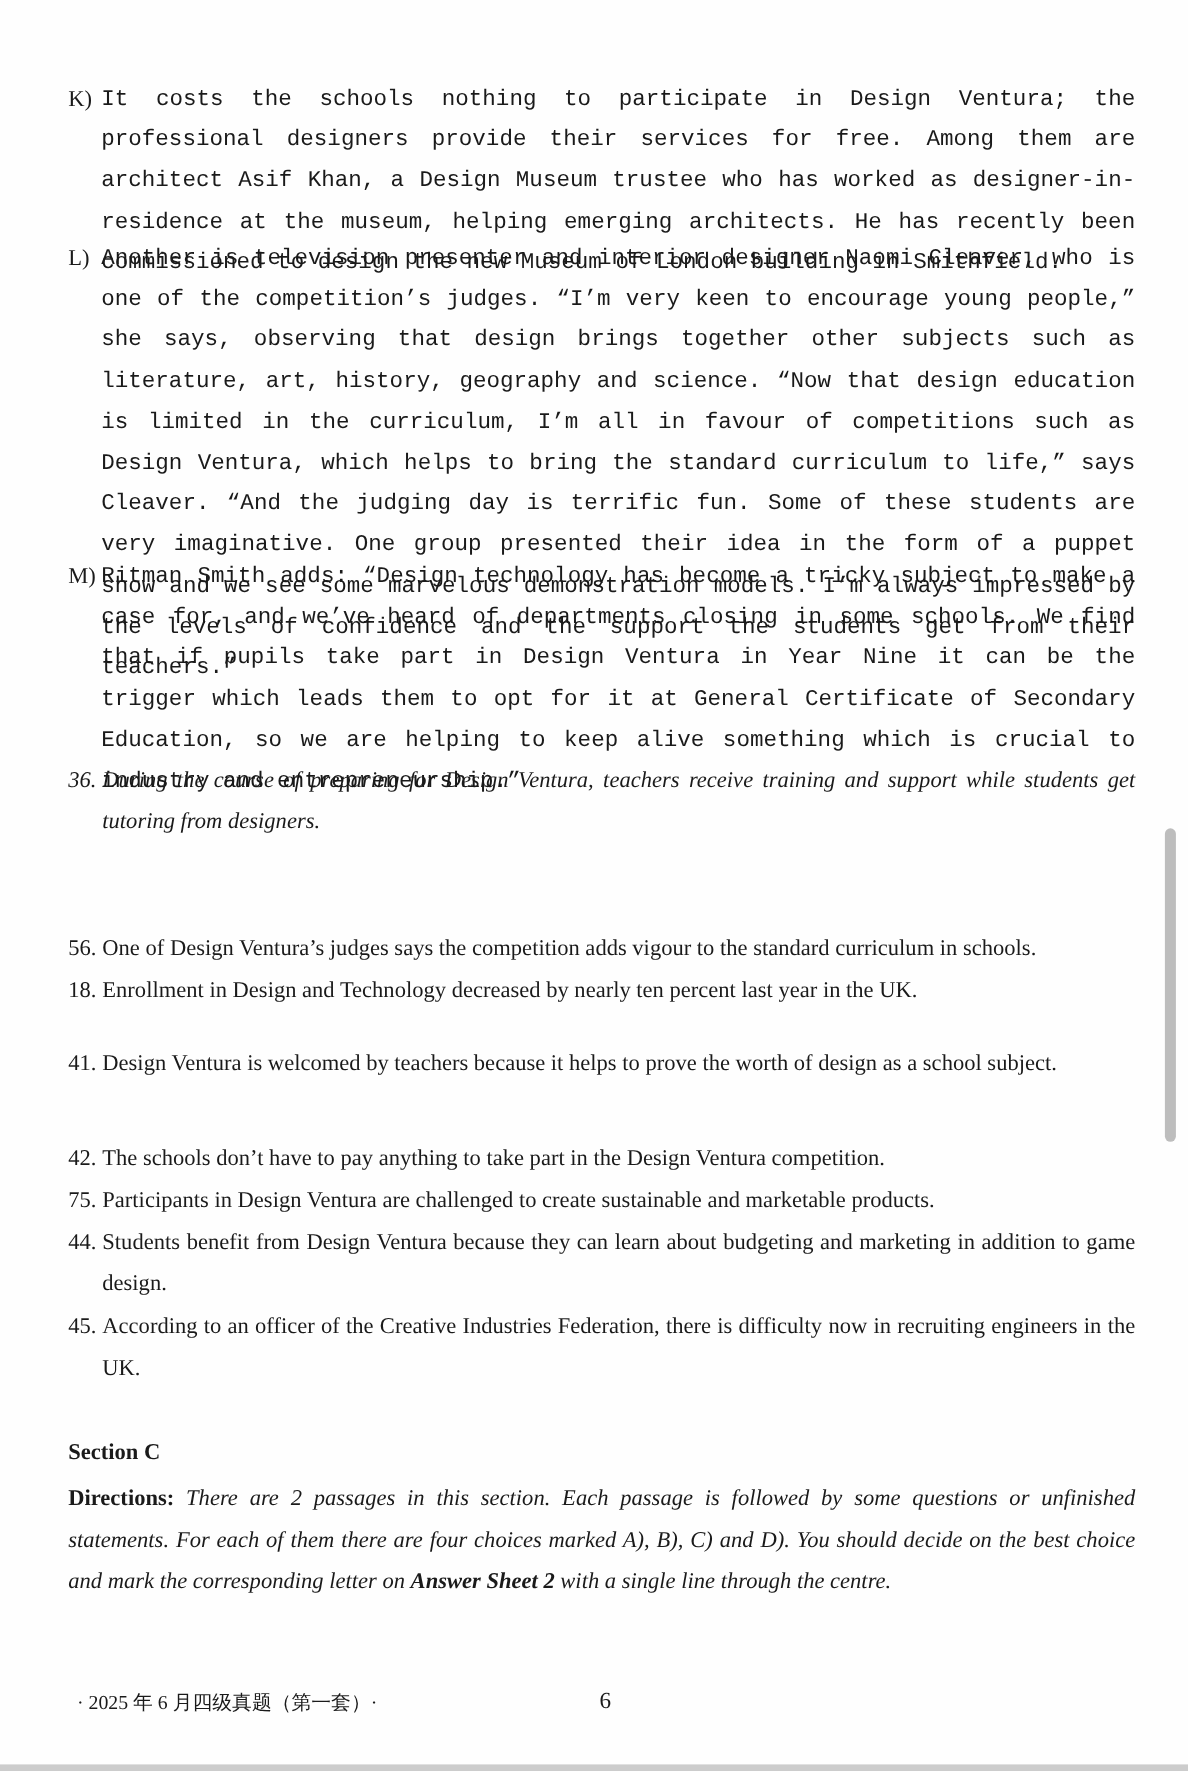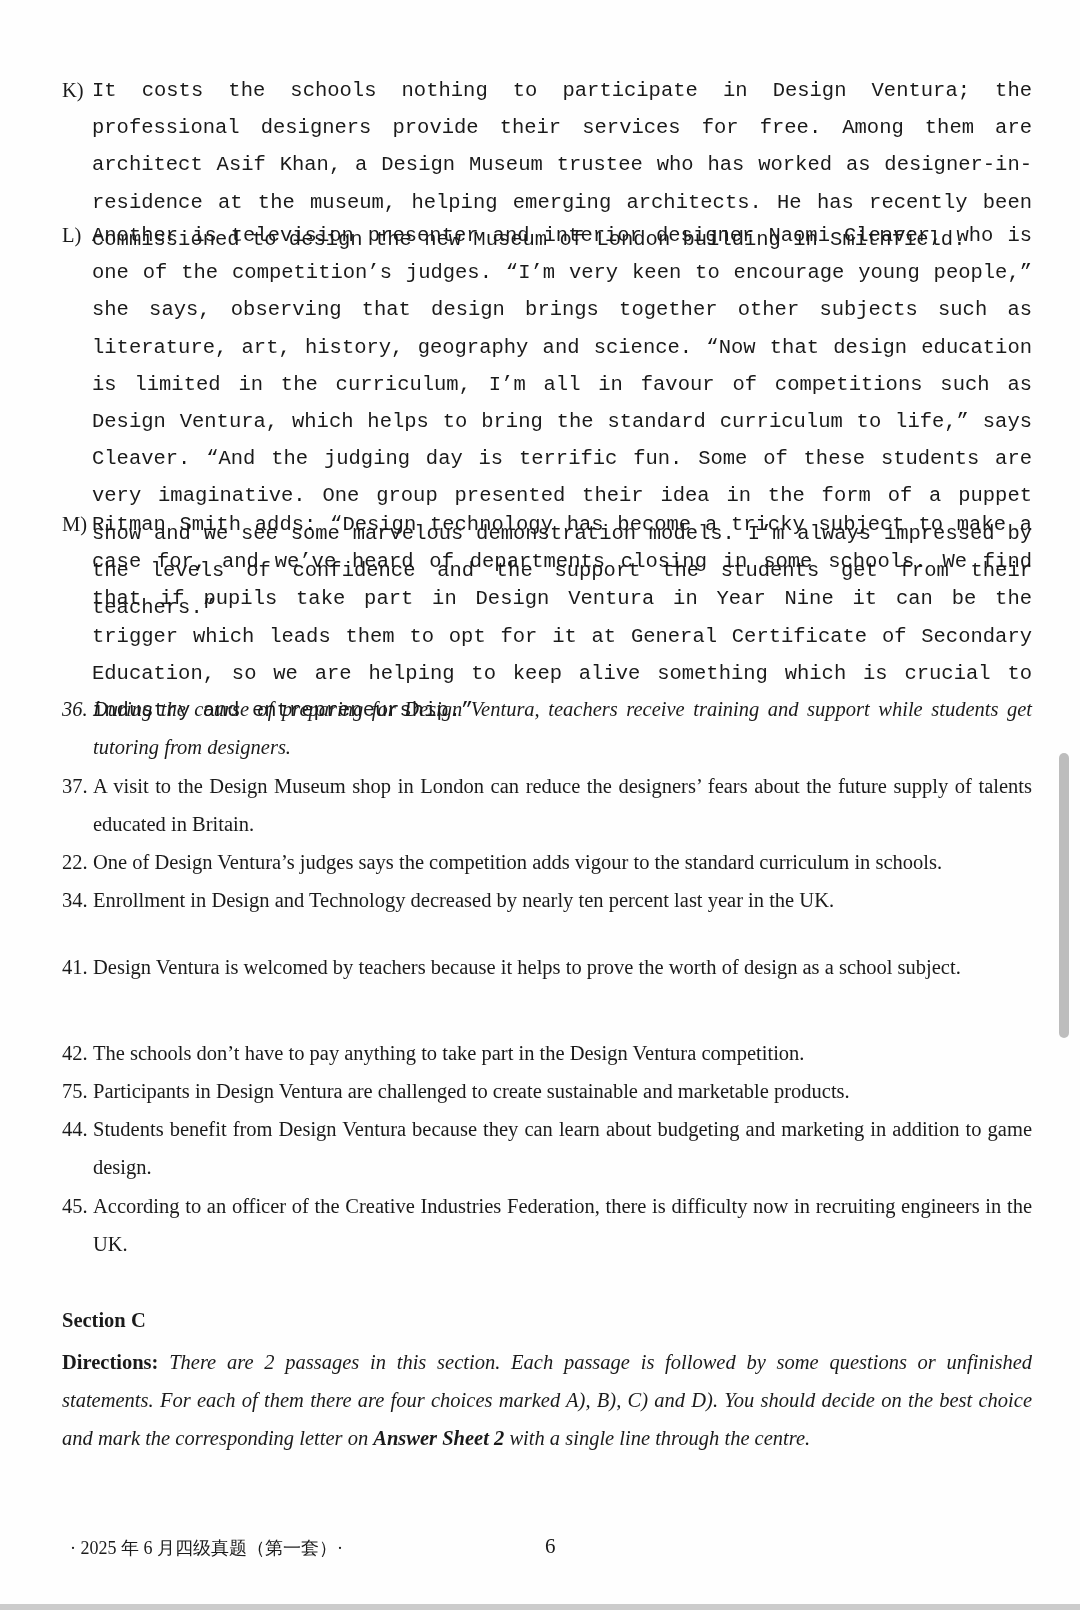--- a/index.html
+++ b/index.html
@@ -56,30 +56,26 @@
 
   <div class="para" style="top:506px;">
     <span class="lbl">M)</span>
     <span class="txt">Ritman Smith adds: “Design technology has become a tricky subject to make a case for, and we’ve heard of departments closing in some schools. We find that if pupils take part in Design Ventura in Year Nine it can be the trigger which leads them to opt for it at General Certificate of Secondary Education, so we are helping to keep alive something which is crucial to industry and entrepreneurship.”</span>
   </div>
 
   <div class="q" style="top:690px;font-style:italic;">
     <span class="num">36.</span>
     <span class="txt">During the course of preparing for Design Ventura, teachers receive training and support while students get tutoring from designers.</span>
   </div>
-  <div class="q" style="top:767px;">
-    <span class="num">37.</span>
-    <span class="txt">A visit to the Design Museum shop in London can reduce the designers’ fears about the future supply of talents educated in Britain.</span>
-  </div>
   <div class="q" style="top:843px;">
-    <span class="num">22.</span>
+    <span class="num">56.</span>
     <span class="txt">One of Design Ventura’s judges says the competition adds vigour to the standard curriculum in schools.</span>
   </div>
   <div class="q" style="top:881px;">
-    <span class="num">34.</span>
+    <span class="num">18.</span>
     <span class="txt">Enrollment in Design and Technology decreased by nearly ten percent last year in the UK.</span>
   </div>
   <div class="q" style="top:948px;">
     <span class="num">41.</span>
     <span class="txt">Design Ventura is welcomed by teachers because it helps to prove the worth of design as a school subject.</span>
   </div>
   <div class="q" style="top:1034px;">
     <span class="num">42.</span>
     <span class="txt">The schools don’t have to pay anything to take part in the Design Ventura competition.</span>
   </div>

